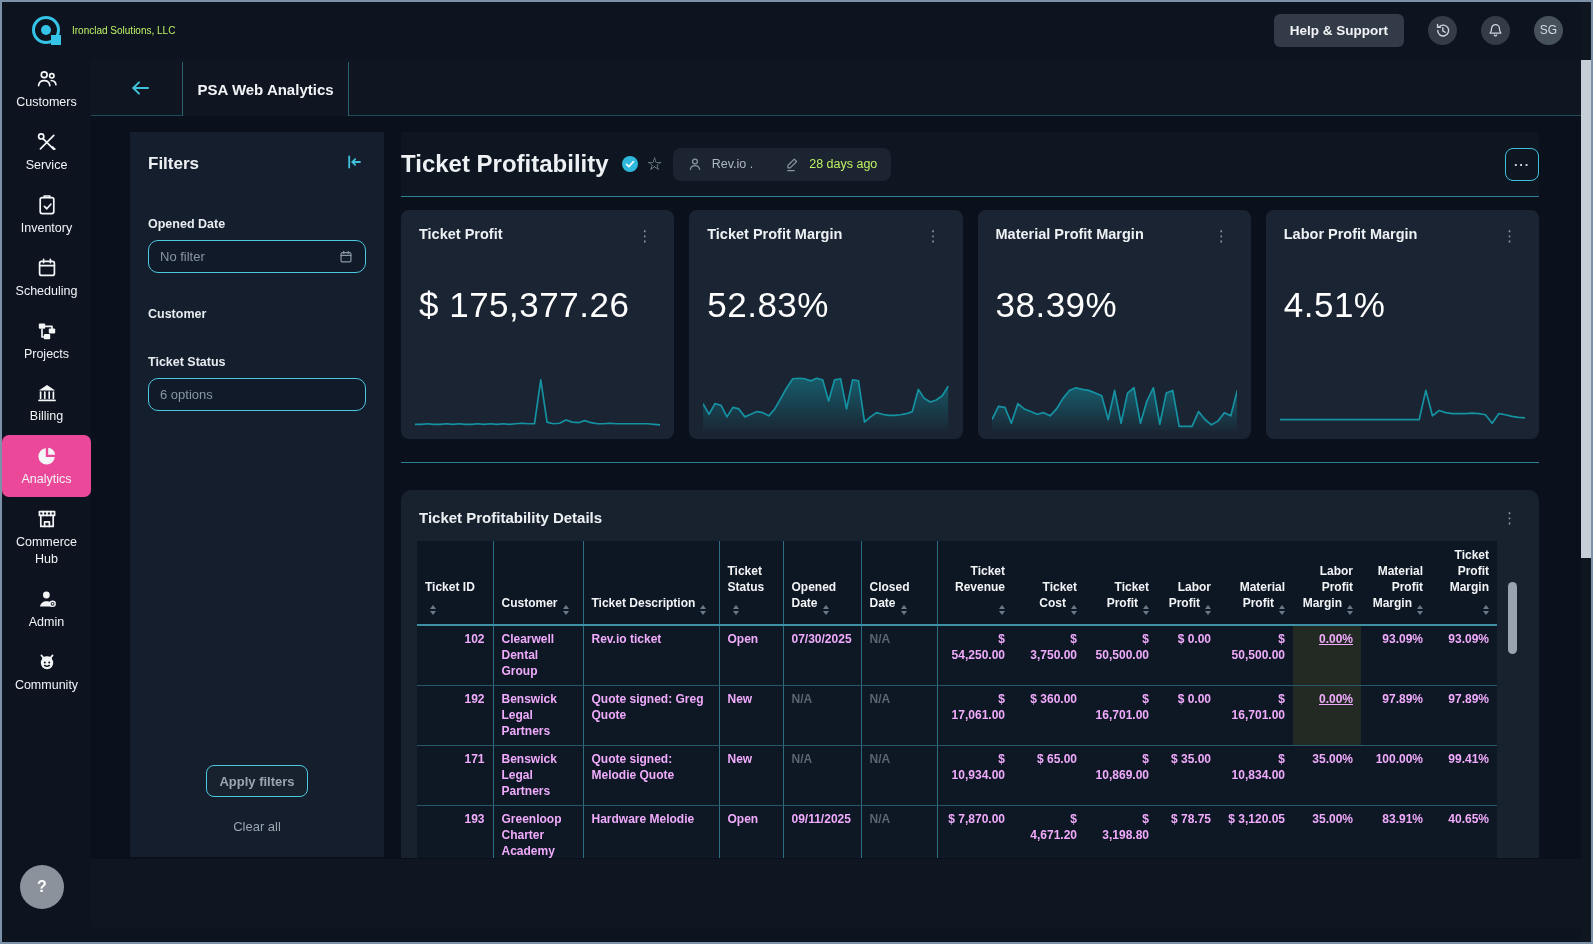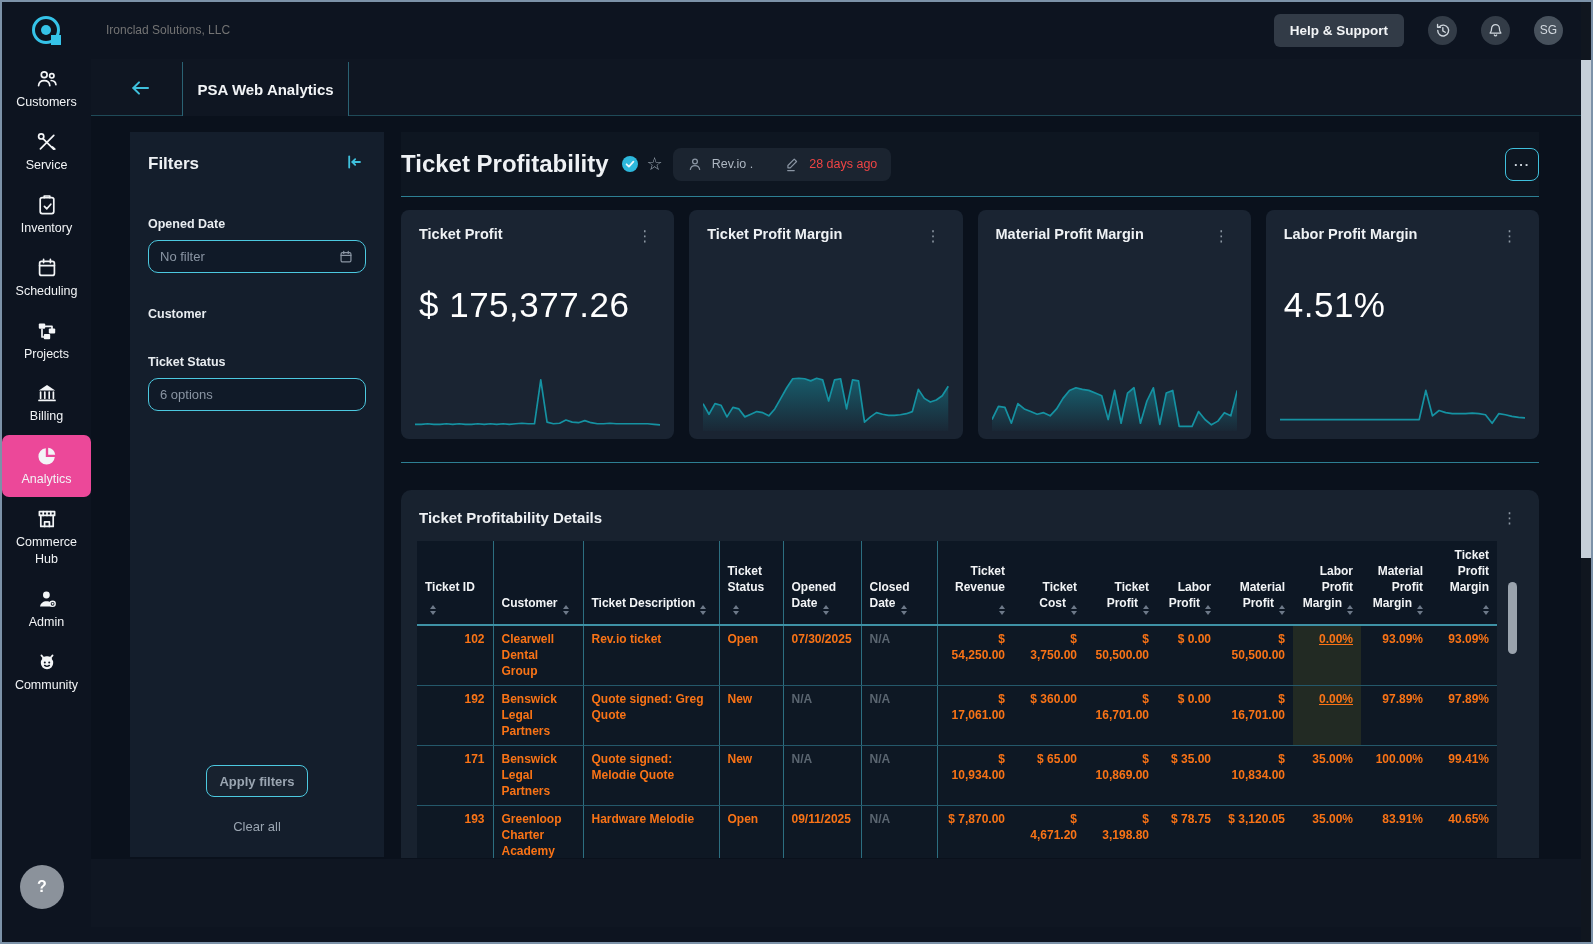--- a/index.html
+++ b/index.html
@@ -5,21 +5,21 @@
   * { box-sizing: border-box; margin: 0; padding: 0; }
   html,body { background:#0d1420; }
   .screen{position:relative;width:1593px;height:944px;border:2px solid #7c92a8;overflow:hidden;
     background:#0d1420;font-family:"Liberation Sans",sans-serif;color:#eef1f4;}
   
   .topbar{position:absolute;left:0;top:0;right:0;height:56px;background:#0d1420;display:flex;align-items:center;}
   .logo{width:28px;height:28px;margin-left:30px;position:relative;}
   .logo .ring{position:absolute;inset:0;border:3.5px solid #35c3e8;border-radius:50%;}
   .logo .notch{position:absolute;right:-1px;bottom:-1px;width:10px;height:10px;background:#35c3e8;}
   .logo .dot{position:absolute;left:9px;top:9px;width:10px;height:10px;background:#35c3e8;border-radius:50%;}
-  .company{margin-left:46px;font-size:12px;color:#737373;}
+  .company{margin-left:12px;font-size:10px;color:#bef264;}
   .topbar-right{margin-left:auto;display:flex;align-items:center;gap:24px;margin-right:28px;}
   .help-btn{background:#323b47;border:none;color:#f2f4f6;font-weight:bold;font-size:13.5px;
     padding:9px 16px;border-radius:6px;font-family:inherit;cursor:pointer;}
   .round-ic{width:29px;height:29px;border-radius:50%;background:#333c47;display:flex;align-items:center;justify-content:center;cursor:pointer;}
   .avatar{width:29px;height:29px;border-radius:50%;background:#47515c;display:flex;align-items:center;justify-content:center;
     font-size:12px;color:#d4dae0;cursor:pointer;}
   
   .sidebar{position:absolute;left:0;top:56px;bottom:0;width:89px;background:#0d1420;}
   .side-item{display:flex;flex-direction:column;align-items:center;gap:3px;padding:9px 2px;margin-bottom:1px;cursor:pointer;}
   .side-item.active{background:#ec4899;border-radius:7px;}
@@ -51,41 +51,41 @@
     background:#18222f;color:#9aa5b1;font-weight:bold;font-size:13px;font-family:inherit;cursor:pointer;}
   .clear-all{position:absolute;left:0;right:0;bottom:23px;text-align:center;font-size:13px;color:#9aa5b1;cursor:pointer;}
   
   .dashboard{position:absolute;left:310px;top:16px;width:1138px;}
   .dash-header{height:65px;display:flex;align-items:center;border-bottom:1px solid #2d7f93;background:#0e1621;}
   .dash-title{font-size:24px;font-weight:bold;margin-right:12px;}
   .badge-ic,.star-ic{display:flex;margin-right:8px;}
   .star-ic{color:#9aa5b0;font-size:18px;cursor:pointer;margin-right:10px;}
   .owner-pill{height:33px;background:#1b2430;border-radius:8px;display:flex;align-items:center;gap:9px;padding:0 14px;}
   .owner-name{font-size:12.5px;color:#aeb7c2;margin-right:22px;}
-  .updated{font-size:12.5px;color:#ef4444;}
+  .updated{font-size:12.5px;color:#bef264;}
   .more-btn{margin-left:auto;width:34px;height:33px;border:1px solid #3fc0dc;border-radius:8px;background:none;
     color:#cfd6dd;font-size:13px;font-weight:bold;letter-spacing:1px;cursor:pointer;font-family:inherit;line-height:1;}
   .cards{display:flex;gap:15px;margin-top:13px;}
   .kpi-card{flex:1;height:229px;background:#1a2432;border-radius:8px;padding:16px 18px;position:relative;overflow:hidden;}
   .kpi-head{display:flex;align-items:flex-start;justify-content:space-between;}
   .kpi-title{font-size:14.5px;font-weight:bold;}
   .kebab{color:#8b96a2;font-size:15px;cursor:pointer;line-height:1;padding:2px 4px;}
   .kpi-value{margin-top:40px;font-size:35px;color:#fff;letter-spacing:.5px;}
   .spark-box{position:absolute;left:14px;right:14px;bottom:8px;height:60px;}
   .spark-box svg{width:100%;height:100%;display:block;}
   .divider2{margin-top:23px;border-top:1px solid #2d7f93;}
   
   .details-card{margin-top:27px;height:368px;background:#18222f;border-radius:10px 10px 0 0;padding:16px 16px 0 16px;overflow:hidden;position:relative;}
   .details-head{display:flex;align-items:center;justify-content:space-between;padding:2px 2px 14px 2px;}
   .details-title{font-size:15px;font-weight:bold;}
   table{border-collapse:collapse;table-layout:fixed;width:1080px;}
   th,td{font-size:12px;line-height:16px;overflow:hidden;}
   thead th{height:75px;vertical-align:bottom;padding:6px 8px 9px 8px;font-weight:bold;color:#f2f4f6;
     background:#0d1724;border-bottom:2px solid #3e91a5;cursor:pointer;}
-  tbody td{vertical-align:top;padding:5px 8px 6px 8px;font-weight:bold;color:#f97316;background:#0e1824;
+  tbody td{vertical-align:top;padding:5px 8px 6px 8px;font-weight:bold;color:#f0abfc;background:#0e1824;
     border-bottom:1px solid #24586a;}
   th:nth-child(-n+6),td:nth-child(-n+6){border-right:1px solid #2c6e80;}
   .al{text-align:left;} .ar{text-align:right;}
   td.muted{color:#5a6570;}
   td.hl{background:#222a23;text-decoration:underline;}
   .sort{display:inline-flex;flex-direction:column;gap:2px;margin-left:5px;vertical-align:-2px;}
   .sort i{width:0;height:0;border-left:3.5px solid transparent;border-right:3.5px solid transparent;display:block;}
   .sort .up{border-bottom:4px solid #6d7989;}
   .sort .dn{border-top:4px solid #6d7989;}
   .tbl-scrollbar{position:absolute;right:22px;top:92px;width:9px;height:250px;}
@@ -339,32 +339,34 @@
                 <svg viewBox="0 0 100 34" preserveAspectRatio="none">
                   <path d="M0.00,30.20L2.56,30.20L5.13,29.90L7.69,30.20L10.26,30.20L12.82,29.90L15.38,30.20L17.95,29.90L20.51,30.20L23.08,30.20L25.64,29.90L28.21,30.20L30.77,29.90L33.33,30.20L35.90,29.90L38.46,30.20L41.03,29.90L43.59,29.60L46.15,29.90L48.72,29.90L51.28,5.00L53.85,29.00L56.41,29.90L58.97,29.60L61.54,27.80L64.10,29.00L66.67,29.30L69.23,28.10L71.79,29.30L74.36,29.90L76.92,29.90L79.49,29.60L82.05,29.90L84.62,29.90L87.18,29.90L89.74,29.90L92.31,29.90L94.87,29.90L97.44,30.20L100.00,30.50" fill="none" stroke="#1592a2" stroke-width="1.7" vector-effect="non-scaling-stroke" stroke-linejoin="round"></path>
                 </svg>
               </div>
             </div>
             <div class="kpi-card">
               <div class="kpi-head">
                 <span class="kpi-title">Ticket Profit Margin</span>
                 <span class="kebab">⋮</span>
               </div>
+              <div class="kpi-value">52.83%</div>
               <div class="spark-box">
                 <svg viewBox="0 0 100 34" preserveAspectRatio="none">
                   <path d="M0.00,34L0.00,18.50L2.44,24.50L4.88,18.50L7.32,19.40L9.76,26.00L12.20,20.60L14.63,21.50L17.07,26.00L19.51,24.50L21.95,23.00L24.39,23.60L26.83,25.40L29.27,21.50L31.71,15.50L34.15,9.50L36.59,4.40L39.02,4.10L41.46,4.40L43.90,5.60L46.34,4.10L48.78,5.00L51.22,17.00L53.66,5.00L56.10,4.40L58.54,21.50L60.98,5.00L63.41,5.60L65.85,29.00L68.29,26.00L70.73,23.60L73.17,24.50L75.61,25.10L78.05,25.10L80.49,24.80L82.93,24.20L85.37,23.00L87.80,10.40L90.24,15.50L92.68,17.60L95.12,16.40L97.56,14.00L100.00,8.60L100.00,34Z" fill="url(#sparkGrad)" stroke="none"></path>
                   <path d="M0.00,18.50L2.44,24.50L4.88,18.50L7.32,19.40L9.76,26.00L12.20,20.60L14.63,21.50L17.07,26.00L19.51,24.50L21.95,23.00L24.39,23.60L26.83,25.40L29.27,21.50L31.71,15.50L34.15,9.50L36.59,4.40L39.02,4.10L41.46,4.40L43.90,5.60L46.34,4.10L48.78,5.00L51.22,17.00L53.66,5.00L56.10,4.40L58.54,21.50L60.98,5.00L63.41,5.60L65.85,29.00L68.29,26.00L70.73,23.60L73.17,24.50L75.61,25.10L78.05,25.10L80.49,24.80L82.93,24.20L85.37,23.00L87.80,10.40L90.24,15.50L92.68,17.60L95.12,16.40L97.56,14.00L100.00,8.60" fill="none" stroke="#1592a2" stroke-width="1.7" vector-effect="non-scaling-stroke" stroke-linejoin="round"></path>
                 </svg>
               </div>
             </div>
             <div class="kpi-card">
               <div class="kpi-head">
                 <span class="kpi-title">Material Profit Margin</span>
                 <span class="kebab">⋮</span>
               </div>
+              <div class="kpi-value">38.39%</div>
               <div class="spark-box">
                 <svg viewBox="0 0 100 34" preserveAspectRatio="none">
                   <path d="M0.00,34L0.00,27.50L2.63,20.00L5.26,20.60L7.89,29.60L10.53,18.50L13.16,21.50L15.79,23.00L18.42,24.50L21.05,23.60L23.68,25.40L26.32,21.50L28.95,15.50L31.58,11.00L34.21,9.50L36.84,10.40L39.47,11.00L42.11,12.50L44.74,14.00L47.37,27.50L50.00,11.00L52.63,29.60L55.26,12.50L57.89,9.50L60.53,29.60L63.16,17.00L65.79,9.50L68.42,30.20L71.05,12.50L73.68,11.00L76.32,31.40L78.95,31.40L81.58,31.40L84.21,23.00L86.84,27.50L89.47,30.50L92.11,28.40L94.74,23.60L97.37,25.40L100.00,11.00L100.00,34Z" fill="url(#sparkGrad)" stroke="none"></path>
                   <path d="M0.00,27.50L2.63,20.00L5.26,20.60L7.89,29.60L10.53,18.50L13.16,21.50L15.79,23.00L18.42,24.50L21.05,23.60L23.68,25.40L26.32,21.50L28.95,15.50L31.58,11.00L34.21,9.50L36.84,10.40L39.47,11.00L42.11,12.50L44.74,14.00L47.37,27.50L50.00,11.00L52.63,29.60L55.26,12.50L57.89,9.50L60.53,29.60L63.16,17.00L65.79,9.50L68.42,30.20L71.05,12.50L73.68,11.00L76.32,31.40L78.95,31.40L81.58,31.40L84.21,23.00L86.84,27.50L89.47,30.50L92.11,28.40L94.74,23.60L97.37,25.40L100.00,11.00" fill="none" stroke="#1592a2" stroke-width="1.7" vector-effect="non-scaling-stroke" stroke-linejoin="round"></path>
                 </svg>
               </div>
             </div>
             <div class="kpi-card">
               <div class="kpi-head">
                 <span class="kpi-title">Labor Profit Margin</span>

